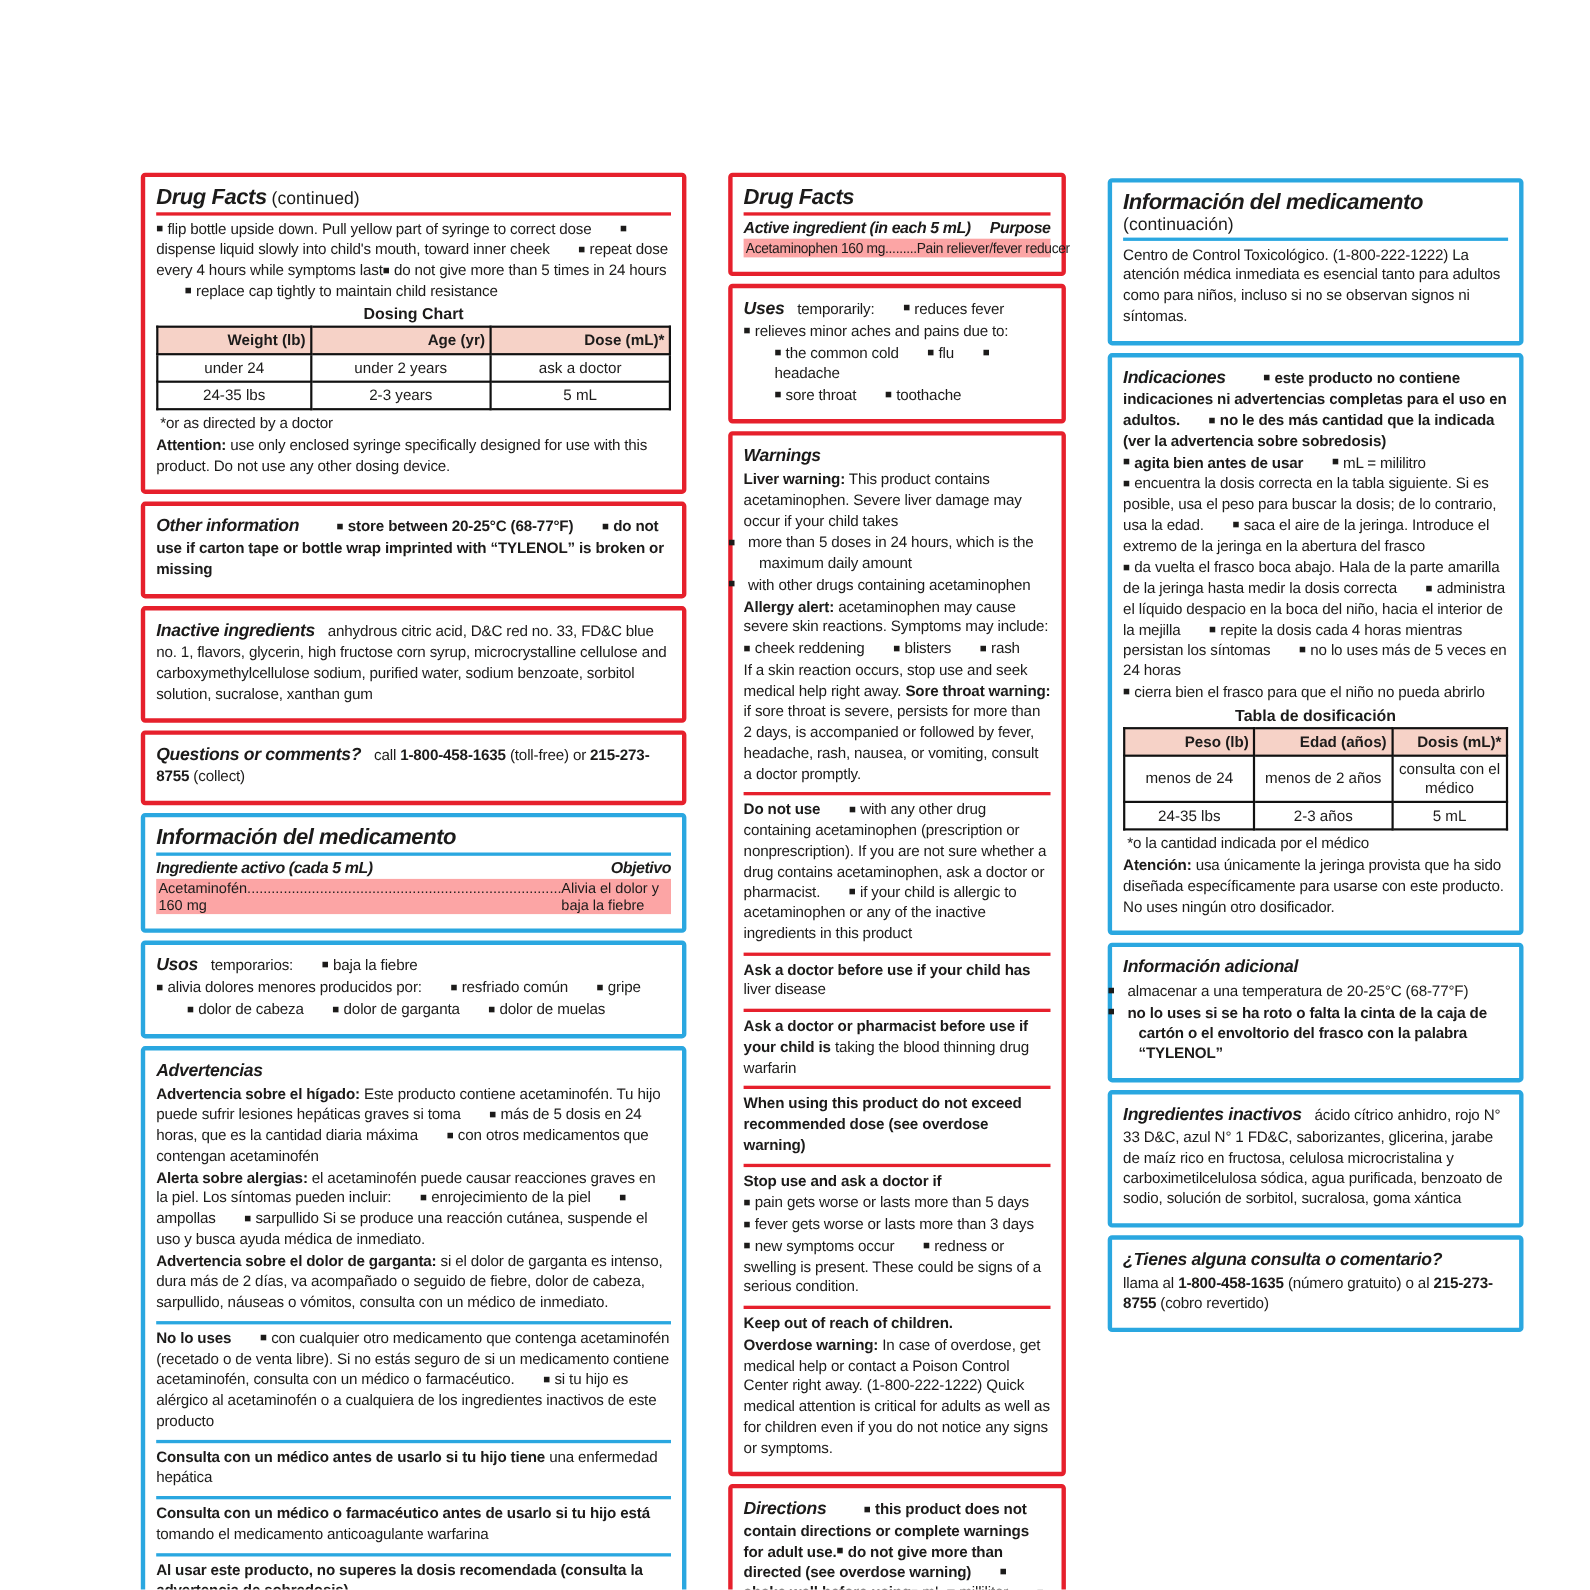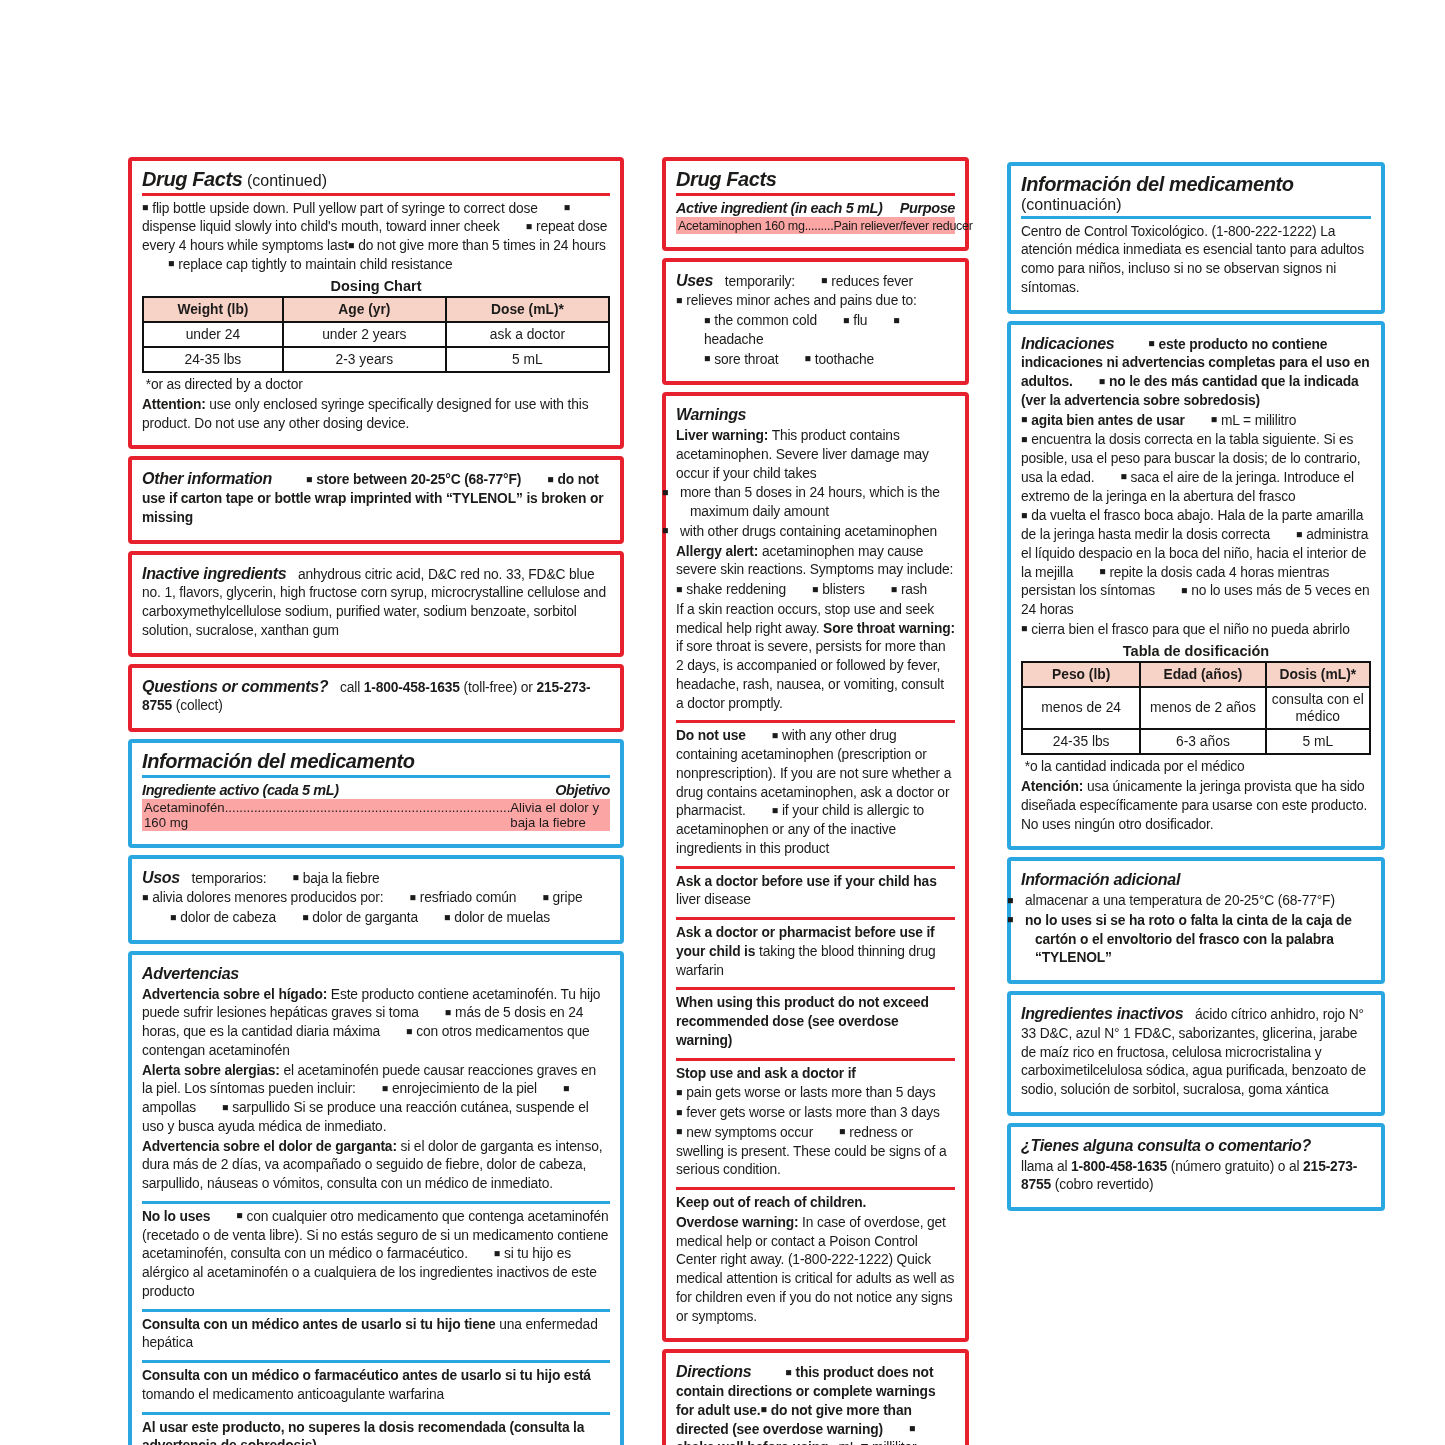--- a/index.html
+++ b/index.html
@@ -26,21 +26,21 @@
   .para{font-size:13.8px;line-height:1.36;letter-spacing:-0.15px;margin:1px 0;}
   .para.indent{padding-left:28px;}
   .para.hang{padding-left:14px;text-indent:-14px;}
   .seg.b{font-weight:bold;}
   .seg.lead{font-weight:bold;font-style:italic;font-size:16px;letter-spacing:-0.3px;padding-right:8px;}
   .blt{display:inline-block;font-size:10.5px;vertical-align:1.5px;margin-right:4px;}
   .gap{margin-left:26px;}
   .center{text-align:center;font-weight:bold;font-size:14.5px;margin:3px 0 1px;}
   table.chart{width:100%;border-collapse:collapse;margin:2px 0 3px;border:2.5px solid #111;}
   table.chart th,table.chart td{border:2px solid #111;text-align:center;padding:3px 4px;line-height:1.25;font-size:13.8px;}
-  table.chart th{background:#f6d2c7;font-weight:bold;}
+  table.chart th{background:#f6d2c7;font-weight:bold;text-align:right;}
   .flexline{display:flex;justify-content:space-between;align-items:flex-start;
     font-weight:bold;font-style:italic;font-size:14.5px;letter-spacing:-0.4px;margin:3px 0 1px;white-space:nowrap;}
   .hl-line{background:#fca5a5;display:flex;align-items:baseline;font-size:13.2px;padding:1px 2px;margin:1px 0 2px;}
   .hl-line .single{white-space:nowrap;display:inline-block;transform:scaleX(.95);transform-origin:0 50%;letter-spacing:-0.3px;}
   .hl-line .leader{flex:1 1 auto;overflow:hidden;white-space:nowrap;}
   .hl-line .leader::after{content:"......................................................................................................................................";}
 </style>
 </head>
 <body>
 
@@ -168,21 +168,21 @@
           <div class="para indent"><span class="blt">■</span><span class="seg">sore throat</span><span class="blt gap">■</span><span class="seg">toothache</span></div>
         </div>
       </div>
       <div class="box red">
         <div class="section">
           <div class="para"><span class="seg lead">Warnings</span></div>
           <div class="para"><span class="seg b">Liver warning:</span><span class="seg"> This product contains acetaminophen. Severe liver damage may occur if your child takes</span></div>
           <div class="para hang"><span class="blt">■</span><span class="seg">more than 5 doses in 24 hours, which is the maximum daily amount</span></div>
           <div class="para hang"><span class="blt">■</span><span class="seg">with other drugs containing acetaminophen</span></div>
           <div class="para"><span class="seg b">Allergy alert:</span><span class="seg"> acetaminophen may cause severe skin reactions. Symptoms may include:</span></div>
-          <div class="para"><span class="blt">■</span><span class="seg">shake reddening</span><span class="blt gap">■</span><span class="seg">blisters</span><span class="blt gap">■</span><span class="seg">rash</span></div>
+          <div class="para"><span class="blt">■</span><span class="seg">cheek reddening</span><span class="blt gap">■</span><span class="seg">blisters</span><span class="blt gap">■</span><span class="seg">rash</span></div>
           <div class="para"><span class="seg">If a skin reaction occurs, stop use and seek medical help right away. </span><span class="seg b">Sore throat warning:</span><span class="seg"> if sore throat is severe, persists for more than 2 days, is accompanied or followed by fever, headache, rash, nausea, or vomiting, consult a doctor promptly.</span></div>
         </div>
         <div class="section divided">
           <div class="para"><span class="seg b">Do not use</span><span class="blt gap">■</span><span class="seg">with any other drug containing acetaminophen (prescription or nonprescription). If you are not sure whether a drug contains acetaminophen, ask a doctor or pharmacist.</span><span class="blt gap">■</span><span class="seg">if your child is allergic to acetaminophen or any of the inactive ingredients in this product</span></div>
         </div>
         <div class="section divided">
           <div class="para"><span class="seg b">Ask a doctor before use if your child has</span><span class="seg"> liver disease</span></div>
         </div>
         <div class="section divided">
           <div class="para"><span class="seg b">Ask a doctor or pharmacist before use if your child is</span><span class="seg"> taking the blood thinning drug warfarin</span></div>
@@ -239,21 +239,21 @@
               </tr>
             </thead>
             <tbody>
               <tr>
                 <td>menos de 24</td>
                 <td>menos de 2 años</td>
                 <td>consulta con el médico</td>
               </tr>
               <tr>
                 <td>24-35 lbs</td>
-                <td>6-3 años</td>
+                <td>2-3 años</td>
                 <td>5 mL</td>
               </tr>
             </tbody>
           </table>
           <div class="para"><span class="seg">&nbsp;*o la cantidad indicada por el médico</span></div>
           <div class="para"><span class="seg b">Atención:</span><span class="seg"> usa únicamente la jeringa provista que ha sido diseñada específicamente para usarse con este producto. No uses ningún otro dosificador.</span></div>
         </div>
       </div>
       <div class="box blue">
         <div class="section">

